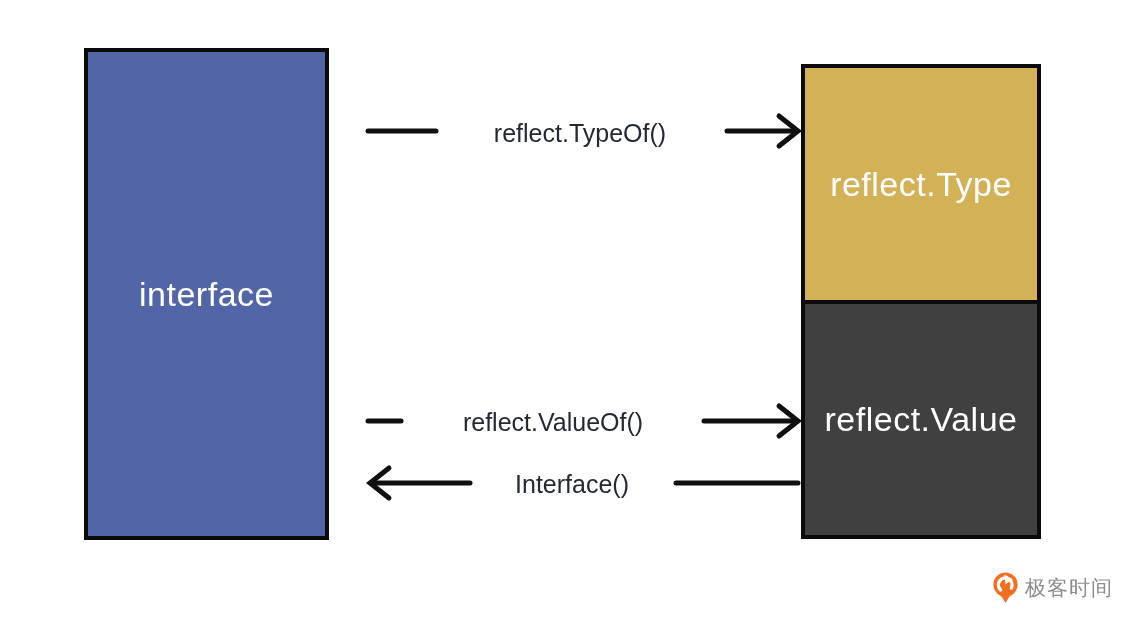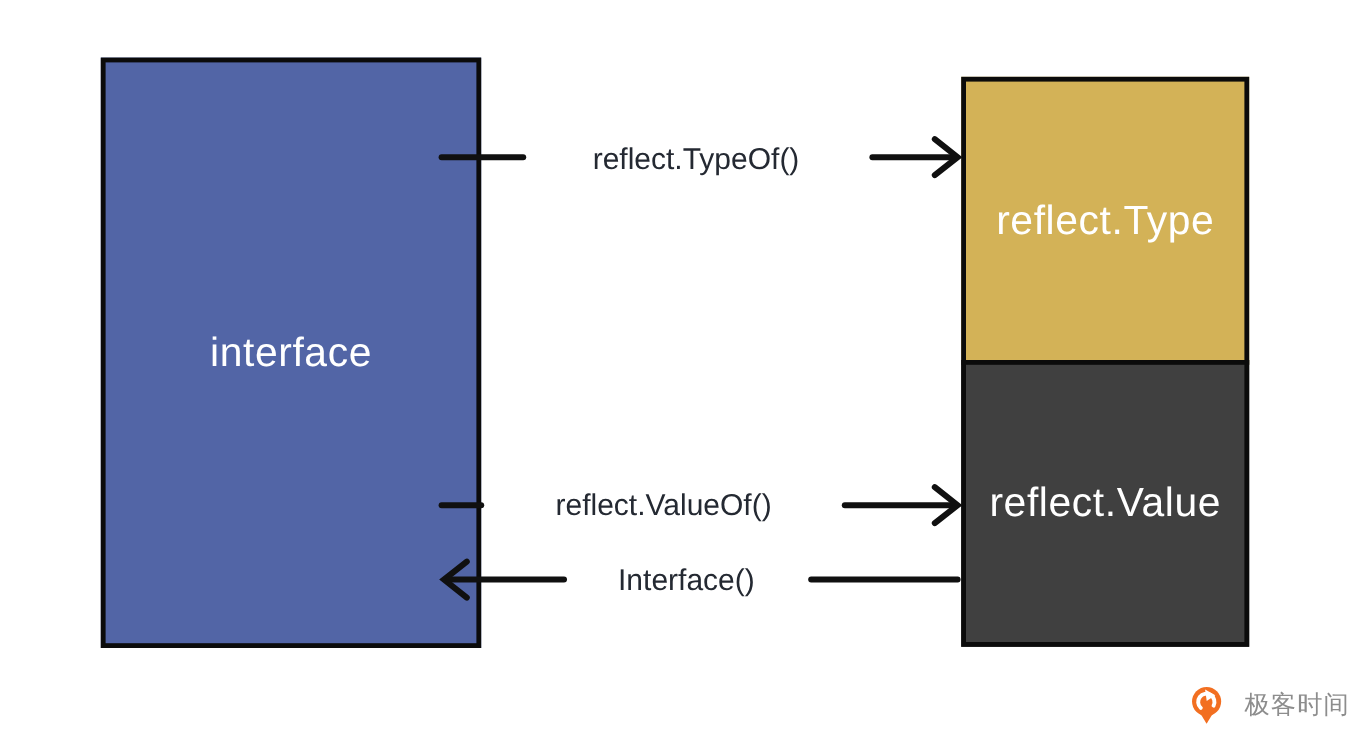--- a/index.html
+++ b/index.html
@@ -23,21 +23,21 @@
     align-items: center;
     justify-content: center;
     color: #ffffff;
     font-size: 34px;
     font-weight: 400;
     letter-spacing: 0.5px;
   }
   .box-interface {
     left: 84px;
     top: 48px;
-    width: 317px;
+    width: 245px;
     height: 492px;
     background: #5265a6;
   }
   .box-type {
     left: 801px;
     top: 48px;
     width: 240px;
     height: 240px;
     background: #d3b257;
     margin-top: 16px;
@@ -67,21 +67,21 @@
   }
   .label-typeof    { left: 580px; top: 133px; }
   .label-valueof   { left: 553px; top: 422px; }
   .label-interface { left: 572px; top: 484px; }
   .brand {
     position: absolute;
     left: 992px;
     top: 571px;
     display: flex;
     align-items: center;
-    gap: 18px;
+    gap: 6px;
   }
   .brand-icon {
     width: 27px;
     height: 33px;
     display: block;
   }
   .brand-text {
     color: #8d8d8d;
     font-size: 21px;
     font-weight: 500;

